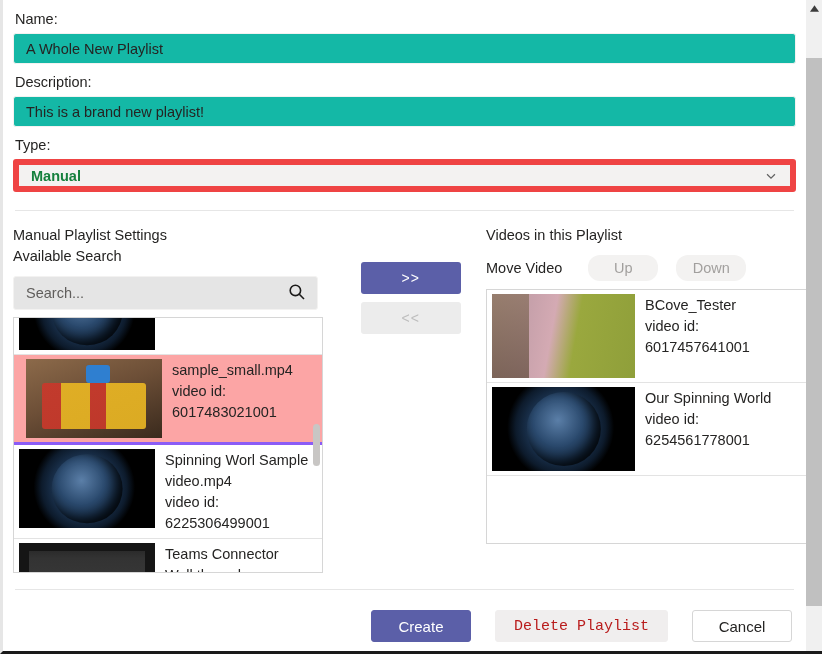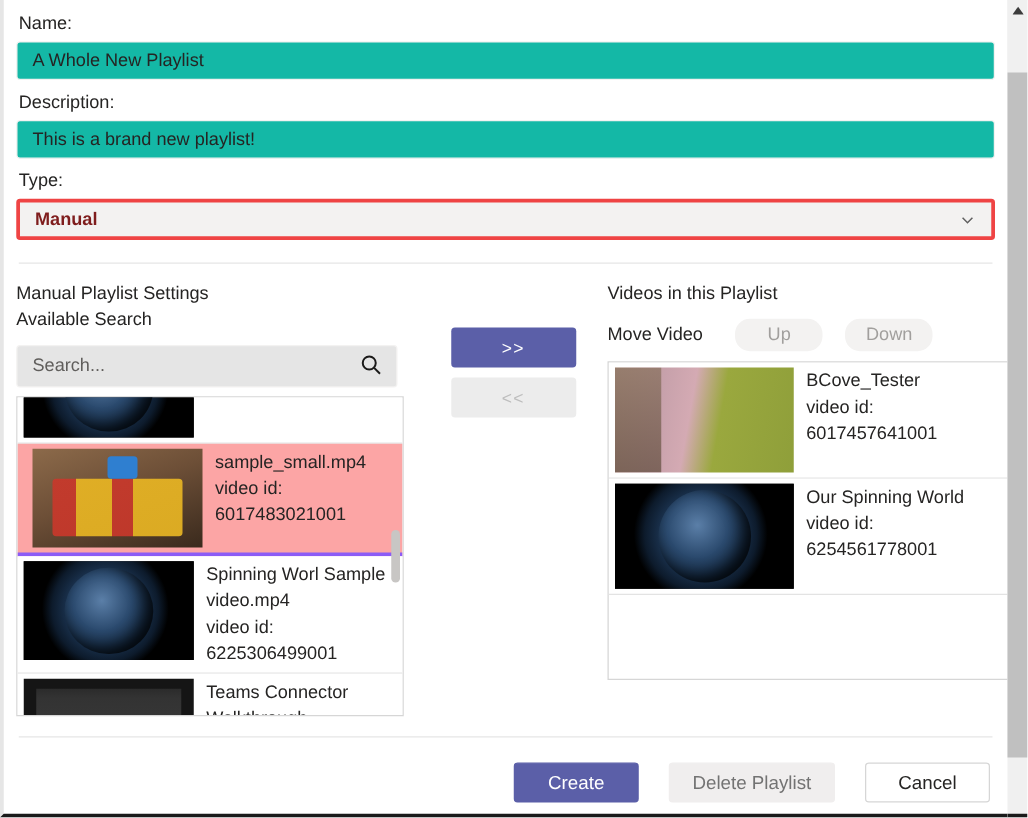--- a/index.html
+++ b/index.html
@@ -54,29 +54,29 @@
     align-items: center;
     padding: 0 12px;
     font-size: 14.5px;
     color: #252423;
     margin-bottom: 7px;
   }
   .select-input {
     width: 100%;
     height: 33px;
     background: #f3f2f1;
-    border: 3px solid #ef4444;
+    border: 6px solid #ef4444;
     border-radius: 3px;
     display: flex;
     align-items: center;
     justify-content: space-between;
     padding: 0 12px;
     font-size: 14.5px;
     font-weight: bold;
-    color: #7f1d1d;
+    color: #15803d;
   }
   .chev {
     width: 14px;
     height: 14px;
     color: #616161;
     display: block;
   }
 
   .divider {
     height: 1px;
@@ -315,21 +315,21 @@
     height: 32px;
     min-width: 100px;
     padding: 0 18px;
     border-radius: 3px;
     font-size: 15px;
     font-family: "Liberation Sans", sans-serif;
     border: 1px solid transparent;
     cursor: pointer;
   }
   .btn-primary { background:#5b5fa8; color:#ffffff; border-color:#5b5fa8; }
-  .btn-disabled{ background:#f0eeee; color:#737373; border-color:#f0eeee; cursor:default; }
+  .btn-disabled{ background:#f0eeee; color:#b91c1c; border-color:#f0eeee; cursor:default;font-family:Liberation Mono, monospace; }
   .btn-default { background:#ffffff; color:#252423; border:1px solid #d6d6d6; }
 
   
   .win-scrollbar {
     width: 16px;
     height: 654px;
     background: #f0f0f0;
     position: relative;
     flex: 0 0 16px;
     border-bottom: 3px solid #1a1a1a;

